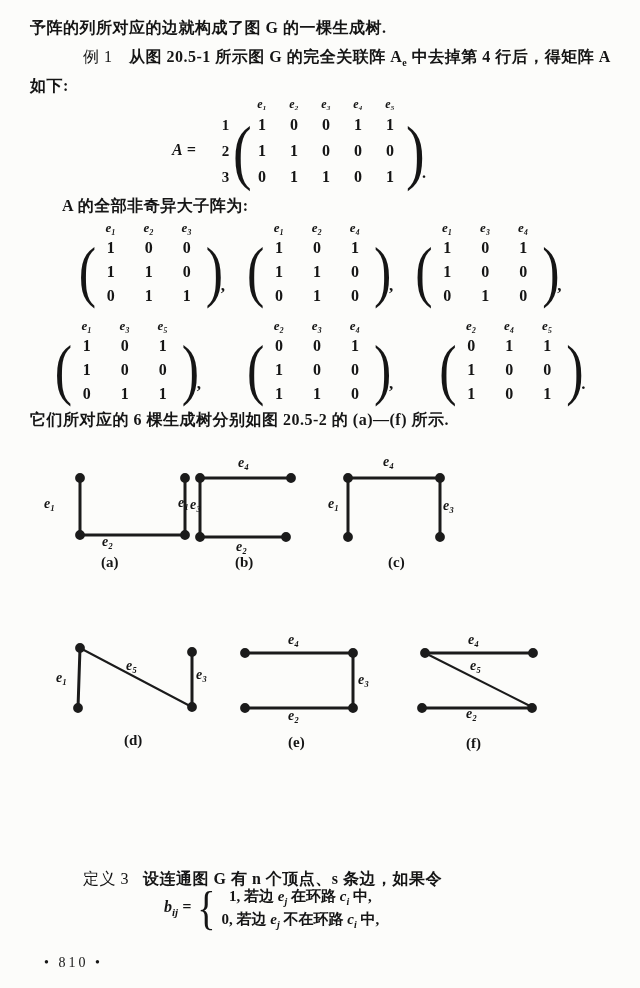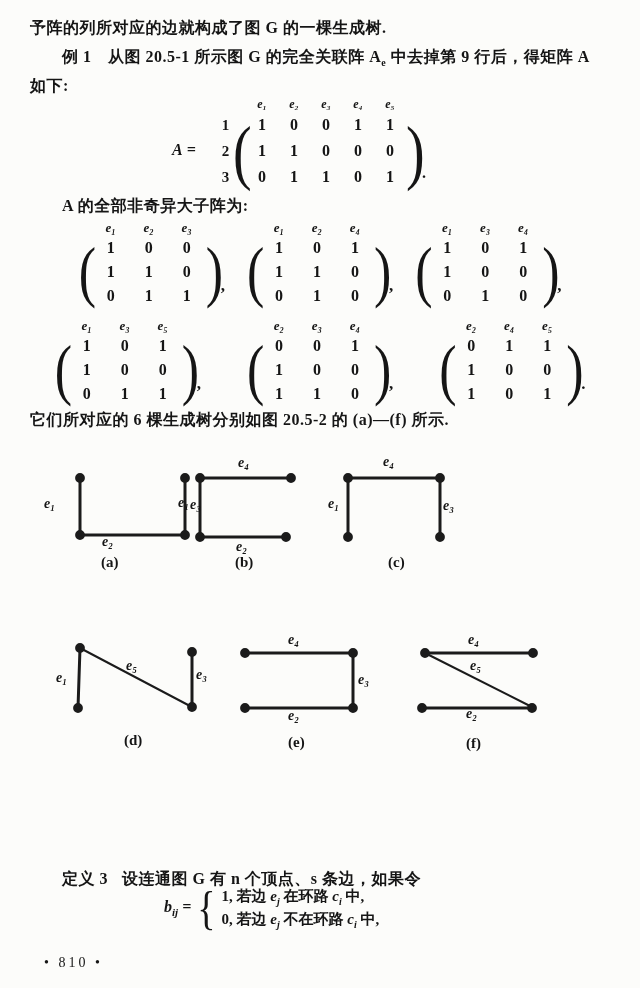--- a/index.html
+++ b/index.html
@@ -4,21 +4,21 @@
 <style>
   html,body{margin:0;padding:0;}
   body{width:640px;height:988px;background:#e8e8e6;}
   .page{
     position:relative;width:640px;height:988px;background:#fcfcfa;
     font-family:"Liberation Serif","DejaVu Serif",serif;color:#151515;
     overflow:hidden;
   }
   .t{position:absolute;white-space:nowrap;}
   .cn{font-size:16px;font-weight:bold;letter-spacing:0.5px;}
-  .lbl{font-weight:bold;}
+  .lbl{font-weight:normal;margin-left:21px;}
   .it{font-style:italic;}
   sub{font-size:10px;}
 
   
   .mx{display:flex;flex-direction:column;}
   .mx-headers{display:grid;height:20px;align-items:end;margin-left:13px;}
   .mx .mx-headers,.mx .mx-grid{display:grid;grid-template-columns:repeat(3,38px);justify-items:center;}
   .mxA .mx-headers,.mxA .mx-grid{grid-template-columns:repeat(5,32px);}
   .mxA .mx-headers{margin-left:28px;}
   .mx-h{font-style:italic;font-weight:bold;font-size:13px;}
@@ -42,33 +42,33 @@
   .dcap{font-weight:bold;font-size:15px;}
   .figcap{left:0;top:780px;width:640px;text-align:center;font-weight:bold;font-size:15px;letter-spacing:2px;}
 
   
   .heading{font-size:20px;font-weight:bold;letter-spacing:1px;}
   .def-text{margin-left:14px;text-align:center;}
   .formula{display:flex;align-items:center;gap:6px;}
   .f-lhs{font-size:16px;font-weight:bold;font-style:italic;}
   .f-lhs sub{font-size:11px;margin-top:29px;}
   .f-brace{font-size:38px;line-height:44px;font-weight:normal;display:inline-block;transform:scaleY(1.2);}
-  .f-cases{display:flex;flex-direction:column;gap:3px;font-size:15px;font-weight:bold;}
+  .f-cases{display:flex;flex-direction:column;gap:3px;font-size:15px;font-weight:bold;align-items:center;}
   .f-case i{font-style:italic;}
   .f-case sub{font-size:10px;font-style:italic;}
   .footer{font-size:14px;font-weight:normal;letter-spacing:3px;}
 </style>
 </head>
 <body>
 
 <div class="page">
 
   <div class="t cn" style="left:30px;top:18px">予阵的列所对应的边就构成了图 G 的一棵生成树.</div>
 
-  <div class="t cn" style="left:62px;top:47px"><span class="lbl">例 1</span>　<span>从图 20.5-1 所示图 G 的完全关联阵 A</span><sub>e</sub><span> 中去掉第 9 行后，得矩阵 A</span></div>
+  <div class="t cn" style="left:62px;top:47px"><span class="lbl">例 1</span>　<span>从图 20.5-1 所示图 G 的完全关联阵 A</span><sub>e</sub><span> 中去掉第 4 行后，得矩阵 A</span></div>
   <div class="t cn" style="left:30px;top:76px">如下:</div>
 
   <div class="t cn it" style="left:172px;top:141px">A =</div>
   <div class="t mx mxA" style="left:218px;top:92px">
       <div class="mx-headers">
         <span class="mx-h">e₁</span>
         <span class="mx-h">e₂</span>
         <span class="mx-h">e₃</span>
         <span class="mx-h">e₄</span>
         <span class="mx-h">e₅</span>

